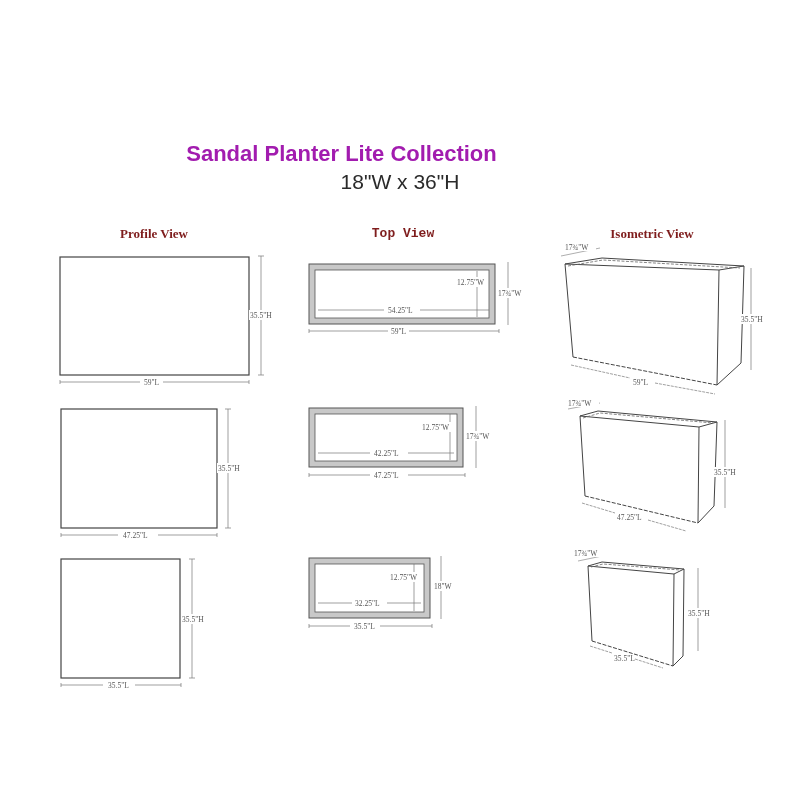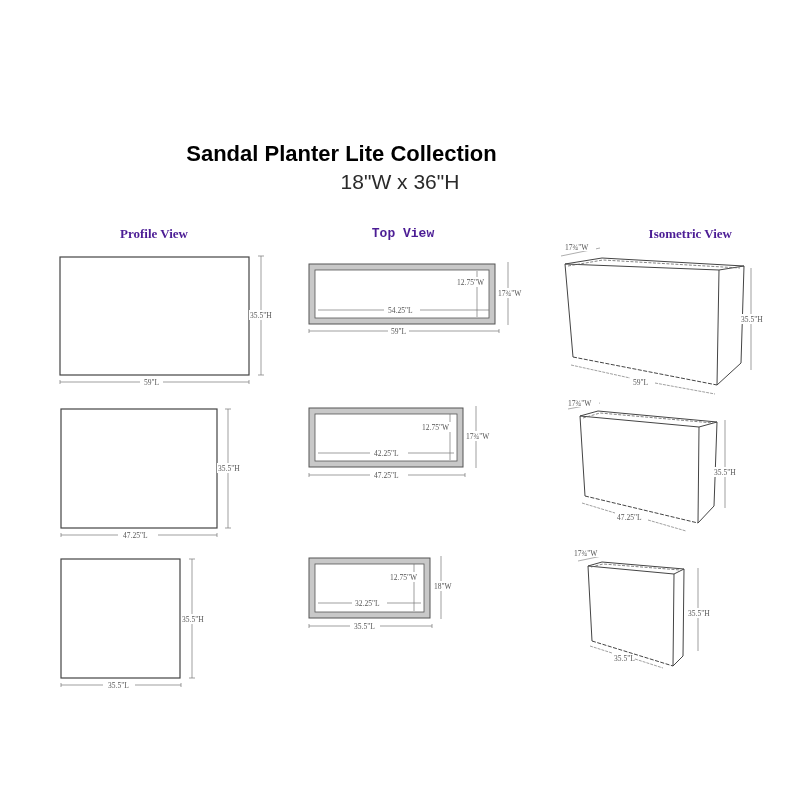--- a/index.html
+++ b/index.html
@@ -1,31 +1,31 @@
 <!DOCTYPE html>
 <html><head>
   <meta charset="utf-8">
   <style>
     html, body { margin: 0; padding: 0; background: #ffffff; }
     body { width: 800px; height: 800px; position: relative; overflow: hidden; font-family: "Liberation Serif", serif; color: #333; }
-    .title { position: absolute; left: 0; width: 683px; top: 141px; text-align: center; font-family: "Liberation Sans", sans-serif; font-weight: bold; font-size: 22px; color: #000000; }
+    .title { position: absolute; left: 0; width: 683px; top: 141px; text-align: center; font-family: "Liberation Sans", sans-serif; font-weight: bold; font-size: 22px; color: #a21caf; }
     .subtitle { position: absolute; left: 0; width: 800px; top: 170px; text-align: center; font-family: "Liberation Sans", sans-serif; font-size: 21px; color: #2a2a2a; }
-    .col-head { position: absolute; top: 226px; font-family: "Liberation Serif", serif; font-weight: bold; font-size: 13px; color: #4c1d95; text-align: center; width: 160px; }
+    .col-head { position: absolute; top: 226px; font-family: "Liberation Serif", serif; font-weight: bold; font-size: 13px; color: #7f1d1d; text-align: center; width: 160px; }
     svg.drawing { position: absolute; left: 0; top: 0; width: 800px; height: 800px; }
     svg text { font-family: "Liberation Serif", serif; font-size: 7.5px; fill: #555; }
   </style>
 </head>
 <body>
 
 <div class="title">Sandal Planter Lite Collection</div>
 <div class="subtitle">18"W x 36"H</div>
 
 <div class="col-head" style="left:74px;">Profile View</div>
 <div class="col-head" style="left:323px;font-family:Liberation Mono, monospace;">Top View</div>
-<div class="col-head" style="left:572px;text-align:right;">Isometric View</div>
+<div class="col-head" style="left:572px;">Isometric View</div>
 
 <svg class="drawing" viewBox="0 0 800 800">
   <defs>
     <marker id="tick" markerWidth="2" markerHeight="6" refX="1" refY="3" orient="auto">
       <line x1="1" y1="0" x2="1" y2="6" stroke="#777" stroke-width="1"></line>
     </marker>
   </defs>
 
   <g>
     <rect x="60" y="257" width="189" height="118" fill="none" stroke="#444" stroke-width="1.2"></rect>

